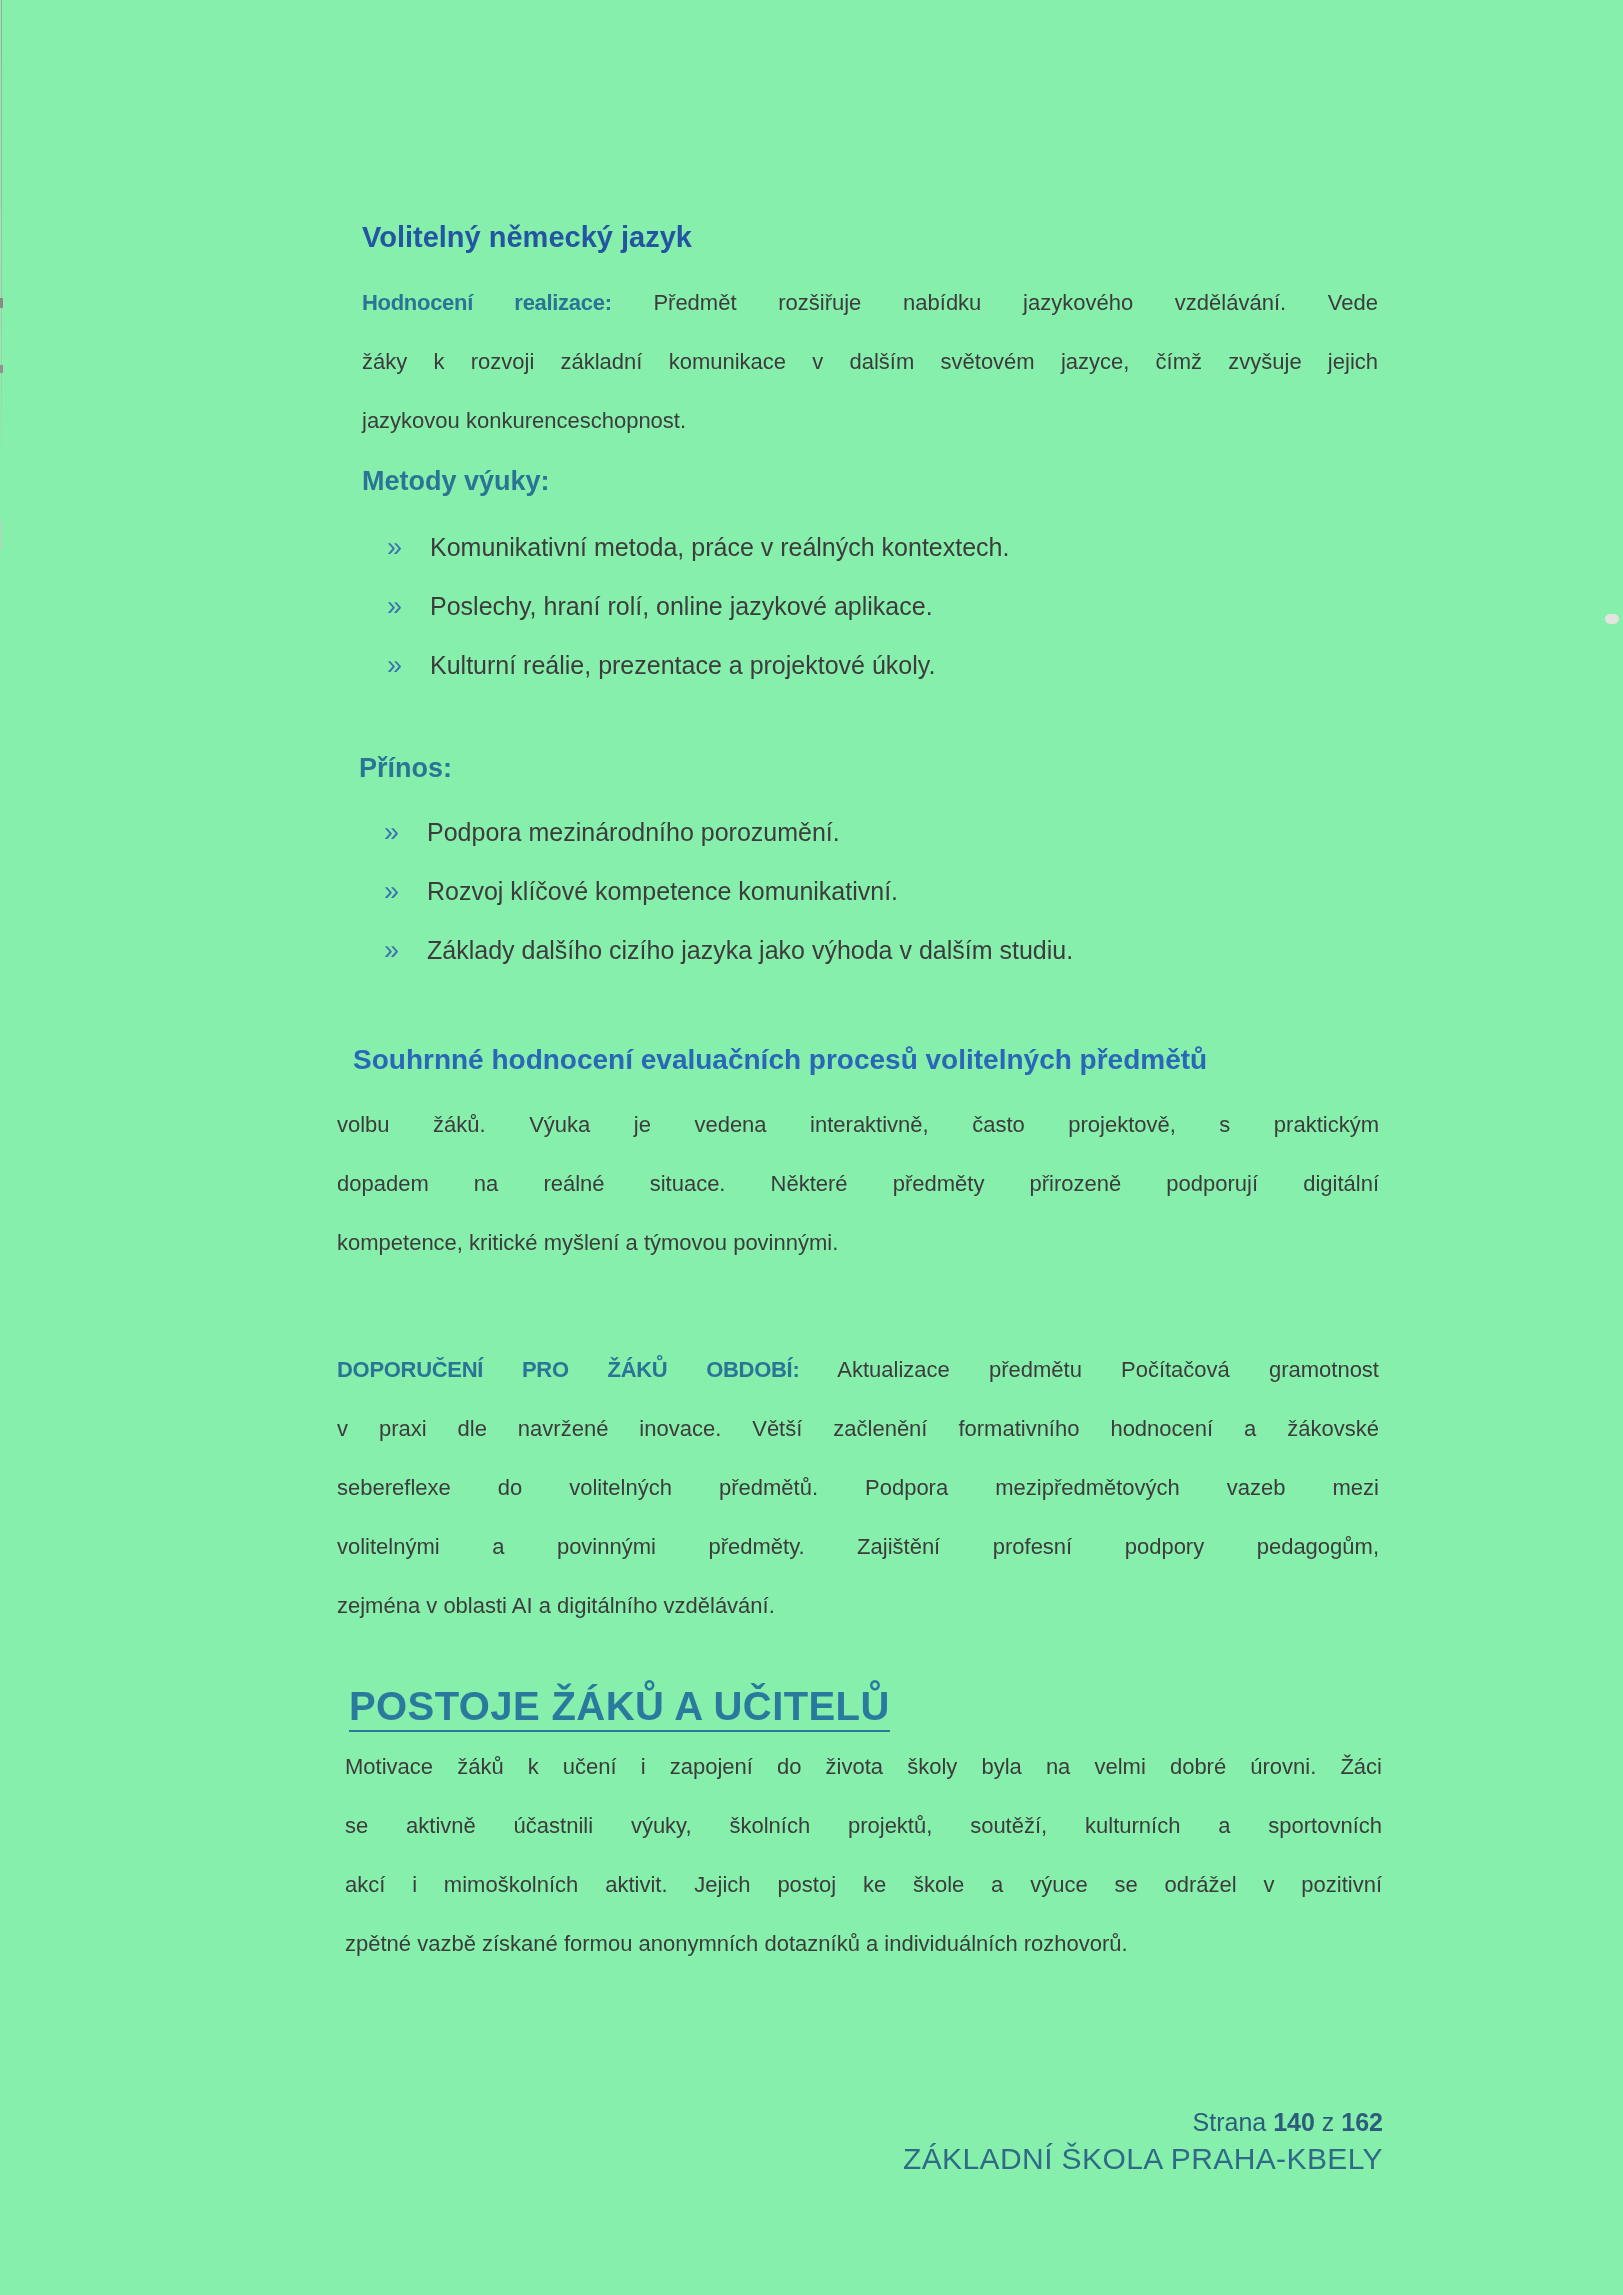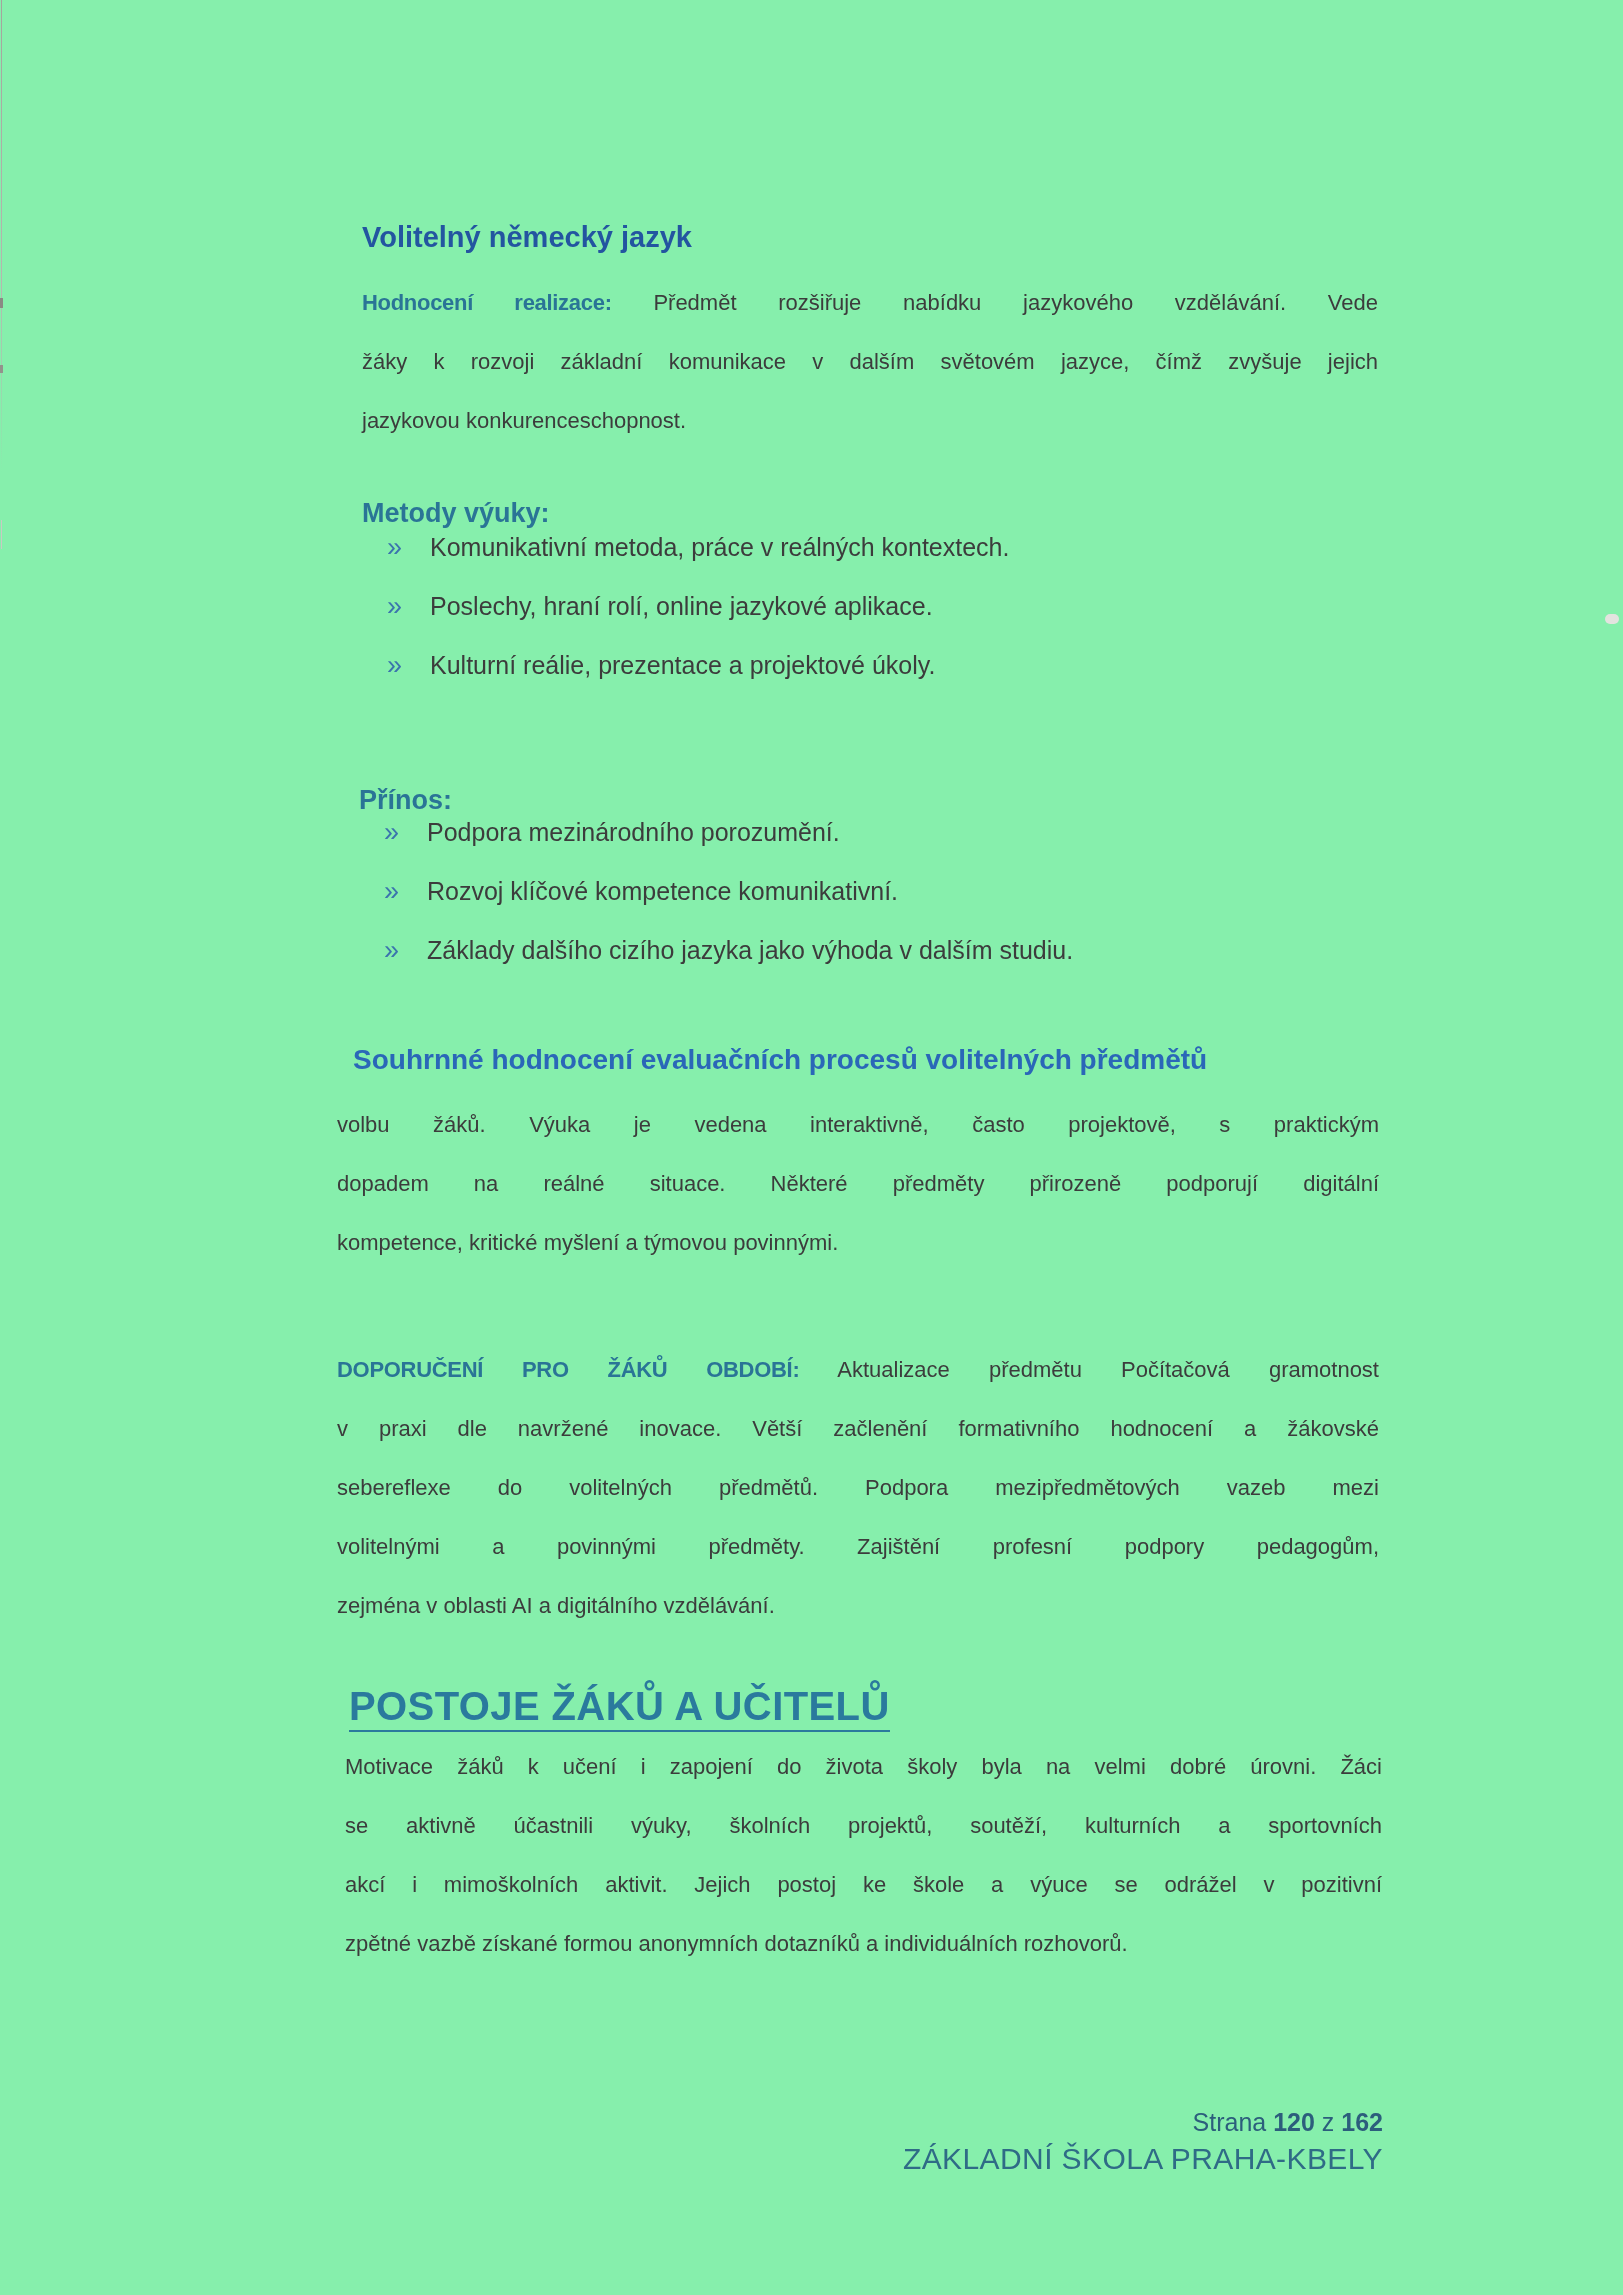--- a/index.html
+++ b/index.html
@@ -8,21 +8,21 @@
     width:1623px;height:2295px;
     background:#86efac;
     overflow:hidden;
     font-family:"Liberation Sans","DejaVu Sans",sans-serif;
     color:#3c3c3c;
   }
   .abs{position:absolute;}
   
   .h-blue{font-size:29px;font-weight:bold;color:#2355a0;line-height:1;}
   .h-summary{font-size:28px;font-weight:bold;color:#2a67b8;line-height:1;margin-left:16px;}
-  .h-teal{font-size:27px;font-weight:bold;color:#2a7496;line-height:1;margin-top:32px;}
+  .h-teal{font-size:27px;font-weight:bold;color:#2a7496;line-height:1;}
   .h-attitudes{
     font-size:40px;font-weight:bold;color:#2a7a9d;line-height:1;
     display:inline-block;border-bottom:2.5px solid #2a7a9d;padding-bottom:4.2px;
     letter-spacing:0.4px;
   }
   
   .para{font-size:22px;line-height:59px;color:#3c3c3c;}
   .jline{text-align:justify;text-align-last:justify;height:59px;}
   .jline.last{text-align-last:left;}
   .lbl{font-weight:bold;color:#2a7496;letter-spacing:-0.3px;}
@@ -125,18 +125,18 @@
   </div>
 
   <div class="abs para" style="left:345px;top:1737px;width:1037px;">
     <div class="jline">Motivace žáků k učení i zapojení do života školy byla na velmi dobré úrovni. Žáci</div>
     <div class="jline">se aktivně účastnili výuky, školních projektů, soutěží, kulturních a sportovních</div>
     <div class="jline">akcí i mimoškolních aktivit. Jejich postoj ke škole a výuce se odrážel v pozitivní</div>
     <div class="jline last">zpětné vazbě získané formou anonymních dotazníků a individuálních rozhovorů.</div>
   </div>
 
   <div class="footer">
-    <div class="f1"><span>Strana</span> <b>120</b> <span>z</span> <b>162</b></div>
+    <div class="f1"><span>Strana</span> <b>140</b> <span>z</span> <b>162</b></div>
     <div class="f2">ZÁKLADNÍ ŠKOLA PRAHA-KBELY</div>
   </div>
 
 </div>
 
 
 </body></html>

